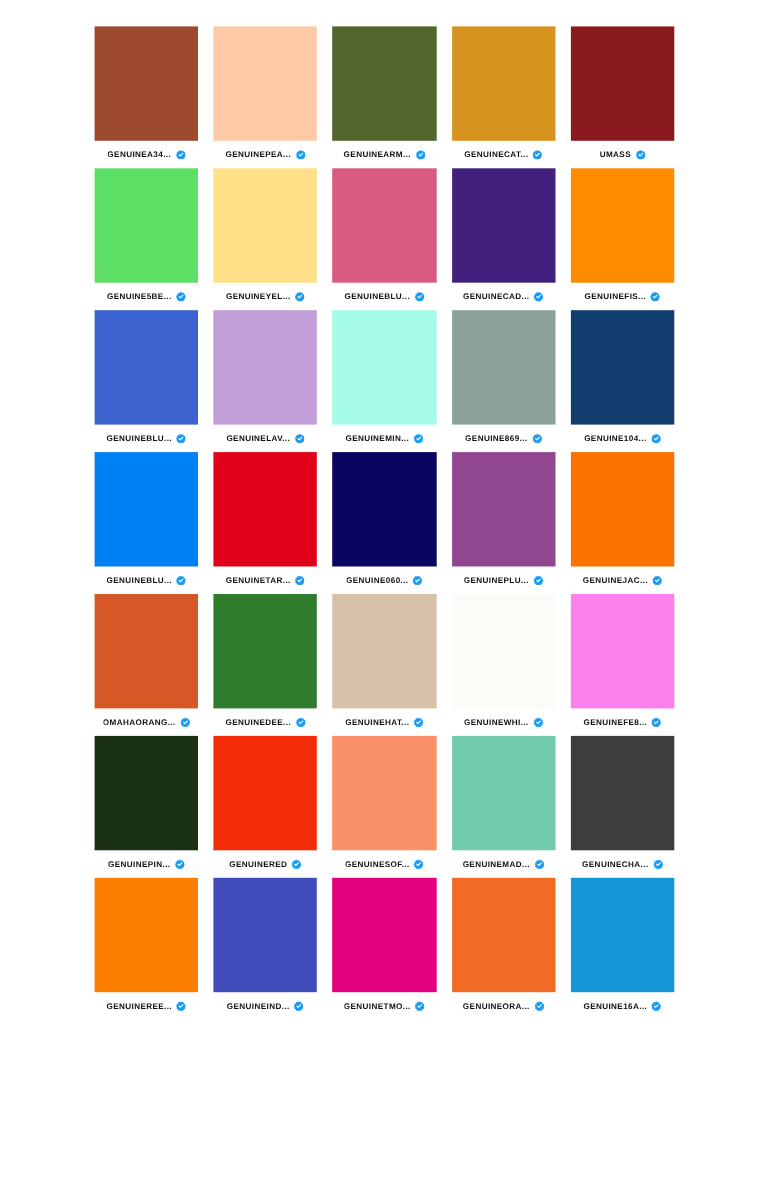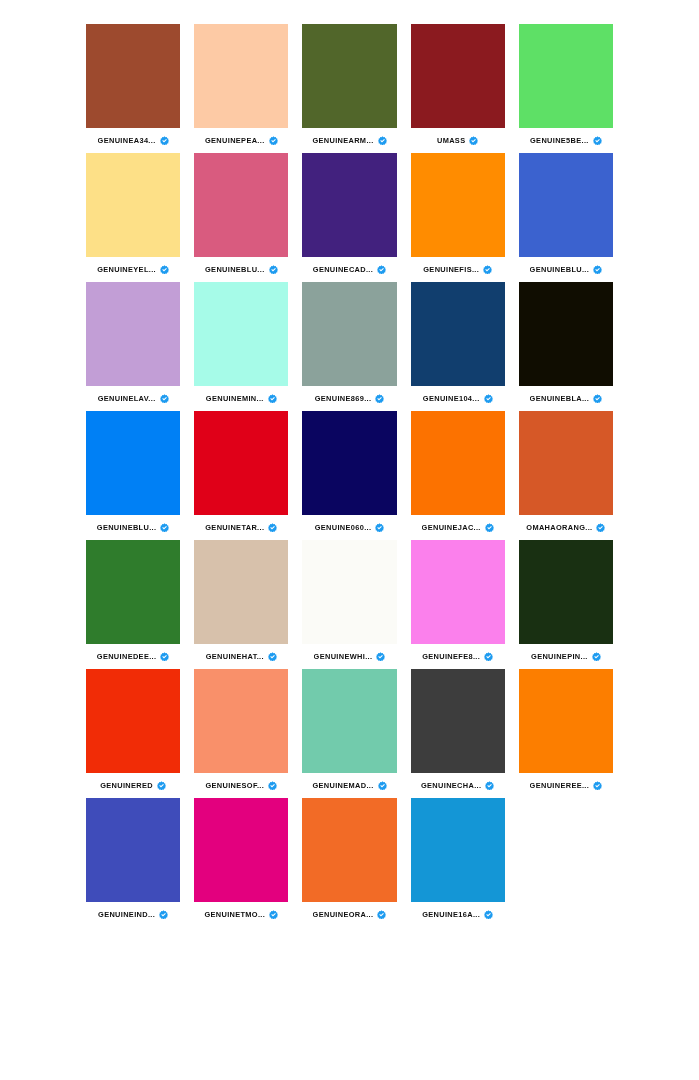--- a/index.html
+++ b/index.html
@@ -100,20 +100,30 @@
       <div class="swatch-color" style="background-color: rgb(81, 102, 42);"></div>
       <div class="swatch-caption">
         <span class="swatch-label">GENUINEARM...</span>
         <svg class="verified-badge" viewBox="0 0 24 24">
           <path fill="#1d9bf0" d="M12 0.8 L14.6 3.1 L18 2.6 L19.2 5.8 L22.4 7 L21.9 10.4 L24 13 L21.9 15.6 L22.4 19 L19.2 20.2 L18 23.4 L14.6 22.9 L12 25 L9.4 22.9 L6 23.4 L4.8 20.2 L1.6 19 L2.1 15.6 L0 13 L2.1 10.4 L1.6 7 L4.8 5.8 L6 2.6 L9.4 3.1 Z"></path>
           <path fill="#ffffff" d="M10.6 17.2 L6.1 12.9 L8.0 10.9 L10.6 13.3 L16.3 7.7 L18.2 9.7 Z"></path>
         </svg>
       </div>
     </div>
     <div class="swatch-cell">
+      <div class="swatch-color" style="background-color: rgb(214, 147, 32);"></div>
+      <div class="swatch-caption">
+        <span class="swatch-label">GENUINECAT...</span>
+        <svg class="verified-badge" viewBox="0 0 24 24">
+          <path fill="#1d9bf0" d="M12 0.8 L14.6 3.1 L18 2.6 L19.2 5.8 L22.4 7 L21.9 10.4 L24 13 L21.9 15.6 L22.4 19 L19.2 20.2 L18 23.4 L14.6 22.9 L12 25 L9.4 22.9 L6 23.4 L4.8 20.2 L1.6 19 L2.1 15.6 L0 13 L2.1 10.4 L1.6 7 L4.8 5.8 L6 2.6 L9.4 3.1 Z"></path>
+          <path fill="#ffffff" d="M10.6 17.2 L6.1 12.9 L8.0 10.9 L10.6 13.3 L16.3 7.7 L18.2 9.7 Z"></path>
+        </svg>
+      </div>
+    </div>
+    <div class="swatch-cell">
       <div class="swatch-color" style="background-color: rgb(139, 26, 31);"></div>
       <div class="swatch-caption">
         <span class="swatch-label">UMASS</span>
         <svg class="verified-badge" viewBox="0 0 24 24">
           <path fill="#1d9bf0" d="M12 0.8 L14.6 3.1 L18 2.6 L19.2 5.8 L22.4 7 L21.9 10.4 L24 13 L21.9 15.6 L22.4 19 L19.2 20.2 L18 23.4 L14.6 22.9 L12 25 L9.4 22.9 L6 23.4 L4.8 20.2 L1.6 19 L2.1 15.6 L0 13 L2.1 10.4 L1.6 7 L4.8 5.8 L6 2.6 L9.4 3.1 Z"></path>
           <path fill="#ffffff" d="M10.6 17.2 L6.1 12.9 L8.0 10.9 L10.6 13.3 L16.3 7.7 L18.2 9.7 Z"></path>
         </svg>
       </div>
     </div>
     <div class="swatch-cell">
@@ -210,30 +220,20 @@
       <div class="swatch-color" style="background-color: rgb(17, 62, 110);"></div>
       <div class="swatch-caption">
         <span class="swatch-label">GENUINE104...</span>
         <svg class="verified-badge" viewBox="0 0 24 24">
           <path fill="#1d9bf0" d="M12 0.8 L14.6 3.1 L18 2.6 L19.2 5.8 L22.4 7 L21.9 10.4 L24 13 L21.9 15.6 L22.4 19 L19.2 20.2 L18 23.4 L14.6 22.9 L12 25 L9.4 22.9 L6 23.4 L4.8 20.2 L1.6 19 L2.1 15.6 L0 13 L2.1 10.4 L1.6 7 L4.8 5.8 L6 2.6 L9.4 3.1 Z"></path>
           <path fill="#ffffff" d="M10.6 17.2 L6.1 12.9 L8.0 10.9 L10.6 13.3 L16.3 7.7 L18.2 9.7 Z"></path>
         </svg>
       </div>
     </div>
     <div class="swatch-cell">
-      <div class="swatch-color" style="background-color: rgb(16, 13, 1);"></div>
-      <div class="swatch-caption">
-        <span class="swatch-label">GENUINEBLA...</span>
-        <svg class="verified-badge" viewBox="0 0 24 24">
-          <path fill="#1d9bf0" d="M12 0.8 L14.6 3.1 L18 2.6 L19.2 5.8 L22.4 7 L21.9 10.4 L24 13 L21.9 15.6 L22.4 19 L19.2 20.2 L18 23.4 L14.6 22.9 L12 25 L9.4 22.9 L6 23.4 L4.8 20.2 L1.6 19 L2.1 15.6 L0 13 L2.1 10.4 L1.6 7 L4.8 5.8 L6 2.6 L9.4 3.1 Z"></path>
-          <path fill="#ffffff" d="M10.6 17.2 L6.1 12.9 L8.0 10.9 L10.6 13.3 L16.3 7.7 L18.2 9.7 Z"></path>
-        </svg>
-      </div>
-    </div>
-    <div class="swatch-cell">
       <div class="swatch-color" style="background-color: rgb(0, 128, 245);"></div>
       <div class="swatch-caption">
         <span class="swatch-label">GENUINEBLU...</span>
         <svg class="verified-badge" viewBox="0 0 24 24">
           <path fill="#1d9bf0" d="M12 0.8 L14.6 3.1 L18 2.6 L19.2 5.8 L22.4 7 L21.9 10.4 L24 13 L21.9 15.6 L22.4 19 L19.2 20.2 L18 23.4 L14.6 22.9 L12 25 L9.4 22.9 L6 23.4 L4.8 20.2 L1.6 19 L2.1 15.6 L0 13 L2.1 10.4 L1.6 7 L4.8 5.8 L6 2.6 L9.4 3.1 Z"></path>
           <path fill="#ffffff" d="M10.6 17.2 L6.1 12.9 L8.0 10.9 L10.6 13.3 L16.3 7.7 L18.2 9.7 Z"></path>
         </svg>
       </div>
     </div>
     <div class="swatch-cell">
@@ -250,20 +250,30 @@
       <div class="swatch-color" style="background-color: rgb(10, 5, 96);"></div>
       <div class="swatch-caption">
         <span class="swatch-label">GENUINE060...</span>
         <svg class="verified-badge" viewBox="0 0 24 24">
           <path fill="#1d9bf0" d="M12 0.8 L14.6 3.1 L18 2.6 L19.2 5.8 L22.4 7 L21.9 10.4 L24 13 L21.9 15.6 L22.4 19 L19.2 20.2 L18 23.4 L14.6 22.9 L12 25 L9.4 22.9 L6 23.4 L4.8 20.2 L1.6 19 L2.1 15.6 L0 13 L2.1 10.4 L1.6 7 L4.8 5.8 L6 2.6 L9.4 3.1 Z"></path>
           <path fill="#ffffff" d="M10.6 17.2 L6.1 12.9 L8.0 10.9 L10.6 13.3 L16.3 7.7 L18.2 9.7 Z"></path>
         </svg>
       </div>
     </div>
     <div class="swatch-cell">
+      <div class="swatch-color" style="background-color: rgb(144, 71, 143);"></div>
+      <div class="swatch-caption">
+        <span class="swatch-label">GENUINEPLU...</span>
+        <svg class="verified-badge" viewBox="0 0 24 24">
+          <path fill="#1d9bf0" d="M12 0.8 L14.6 3.1 L18 2.6 L19.2 5.8 L22.4 7 L21.9 10.4 L24 13 L21.9 15.6 L22.4 19 L19.2 20.2 L18 23.4 L14.6 22.9 L12 25 L9.4 22.9 L6 23.4 L4.8 20.2 L1.6 19 L2.1 15.6 L0 13 L2.1 10.4 L1.6 7 L4.8 5.8 L6 2.6 L9.4 3.1 Z"></path>
+          <path fill="#ffffff" d="M10.6 17.2 L6.1 12.9 L8.0 10.9 L10.6 13.3 L16.3 7.7 L18.2 9.7 Z"></path>
+        </svg>
+      </div>
+    </div>
+    <div class="swatch-cell">
       <div class="swatch-color" style="background-color: rgb(252, 114, 0);"></div>
       <div class="swatch-caption">
         <span class="swatch-label">GENUINEJAC...</span>
         <svg class="verified-badge" viewBox="0 0 24 24">
           <path fill="#1d9bf0" d="M12 0.8 L14.6 3.1 L18 2.6 L19.2 5.8 L22.4 7 L21.9 10.4 L24 13 L21.9 15.6 L22.4 19 L19.2 20.2 L18 23.4 L14.6 22.9 L12 25 L9.4 22.9 L6 23.4 L4.8 20.2 L1.6 19 L2.1 15.6 L0 13 L2.1 10.4 L1.6 7 L4.8 5.8 L6 2.6 L9.4 3.1 Z"></path>
           <path fill="#ffffff" d="M10.6 17.2 L6.1 12.9 L8.0 10.9 L10.6 13.3 L16.3 7.7 L18.2 9.7 Z"></path>
         </svg>
       </div>
     </div>
     <div class="swatch-cell">

